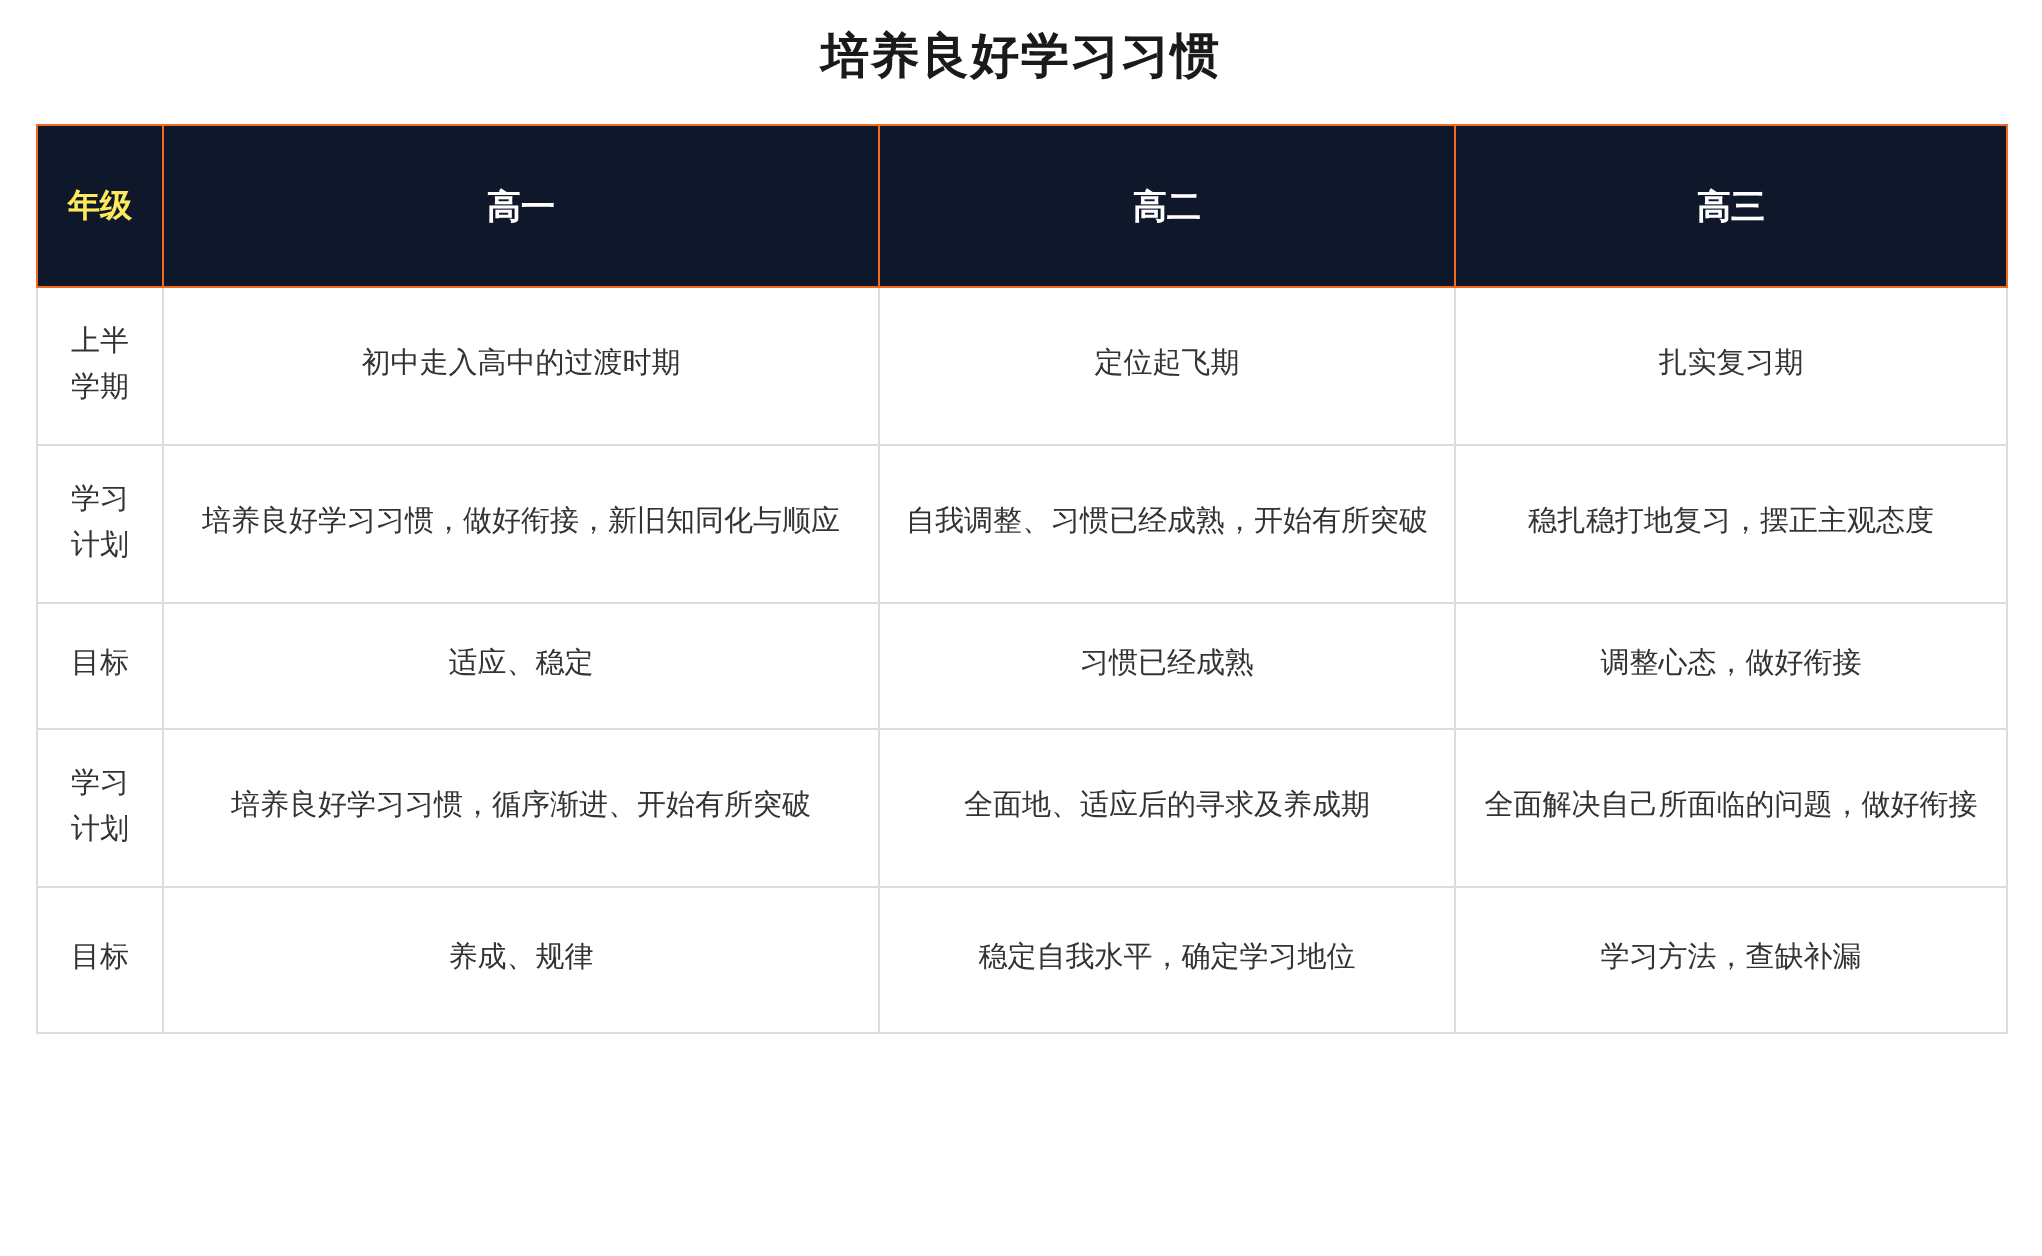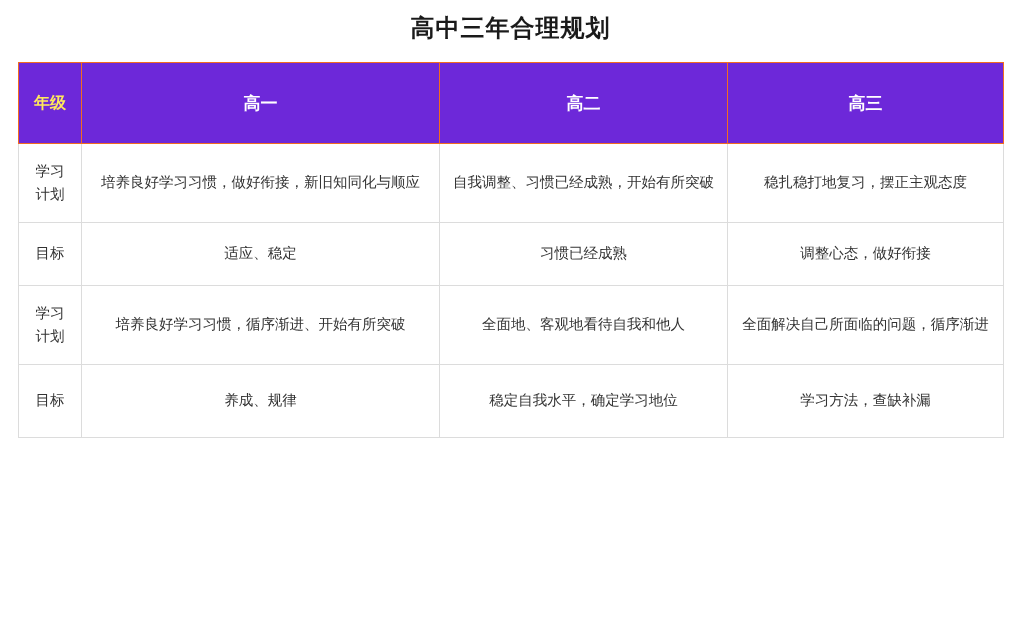--- a/index.html
+++ b/index.html
@@ -34,21 +34,21 @@
     border-collapse: collapse;
     width: 985px;
     table-layout: fixed;
   }
   col.c0 { width: 63px; }
   col.c1 { width: 358px; }
   col.c2 { width: 288px; }
   col.c3 { width: 276px; }
 
   thead th {
-    background: #6d28d9;
+    background: #0f172a;
     color: #ffffff;
     font-size: 17px;
     font-weight: bold;
     height: 78px;
     border: 1px solid #F26B20;
     text-align: center;
     vertical-align: middle;
   }
   thead th.rowhead {
     color: #FFE95C;
@@ -72,40 +72,49 @@
   }
   tbody tr.h-tall td { height: 58px; }
   tbody tr.h-mid td { height: 52px; }
   tbody tr.h-short td { height: 42px; }
 </style>
 </head>
 <body>
 
 <div class="page">
 
-  <div class="title">高中三年合理规划</div>
+  <div class="title">培养良好学习习惯</div>
 
   <div class="table-wrap">
     <table>
       <colgroup>
         <col class="c0">
           <col class="c1">
           <col class="c2">
           <col class="c3">
       </colgroup>
       <thead>
         <tr>
           <th class="rowhead">年级</th>
           <th>高一</th>
           <th>高二</th>
           <th>高三</th>
         </tr>
       </thead>
       <tbody>
 
+        <tr class="h-tall">
+          <td class="rowhead">
+            <div>上半</div>
+            <div>学期</div>
+          </td>
+          <td>初中走入高中的过渡时期</td>
+          <td>定位起飞期</td>
+          <td>扎实复习期</td>
+        </tr>
 
         <tr class="h-tall">
           <td class="rowhead">
             <div>学习</div>
             <div>计划</div>
           </td>
           <td>培养良好学习习惯，做好衔接，新旧知同化与顺应</td>
           <td>自我调整、习惯已经成熟，开始有所突破</td>
           <td>稳扎稳打地复习，摆正主观态度</td>
         </tr>
@@ -119,22 +128,22 @@
           <td>调整心态，做好衔接</td>
         </tr>
 
 
         <tr class="h-tall">
           <td class="rowhead">
             <div>学习</div>
             <div>计划</div>
           </td>
           <td>培养良好学习习惯，循序渐进、开始有所突破</td>
-          <td>全面地、客观地看待自我和他人</td>
-          <td>全面解决自己所面临的问题，循序渐进</td>
+          <td>全面地、适应后的寻求及养成期</td>
+          <td>全面解决自己所面临的问题，做好衔接</td>
         </tr>
 
         <tr class="h-mid">
           <td class="rowhead">
             <div>目标</div>
           </td>
           <td>养成、规律</td>
           <td>稳定自我水平，确定学习地位</td>
           <td>学习方法，查缺补漏</td>
         </tr>

